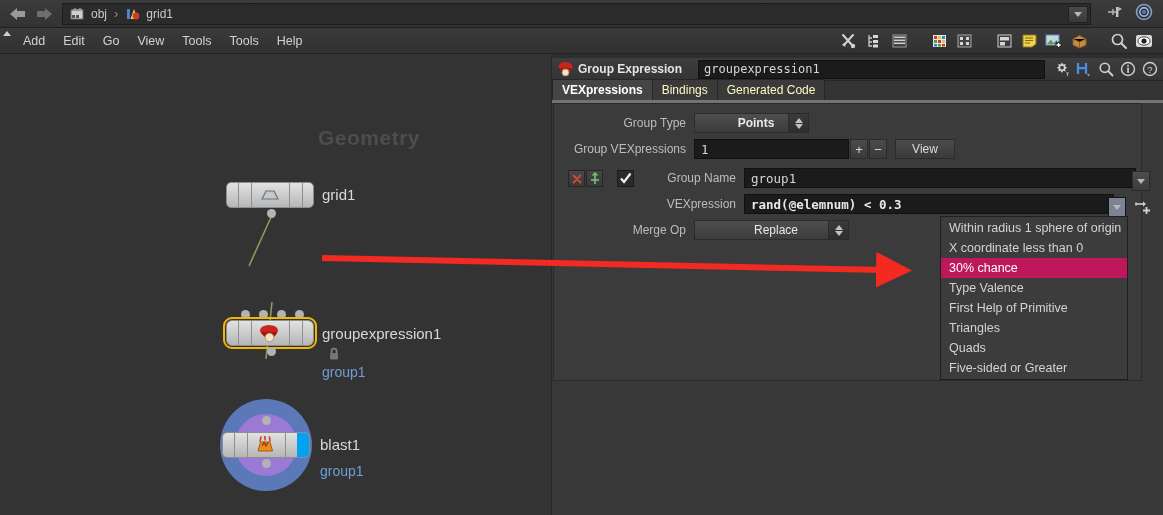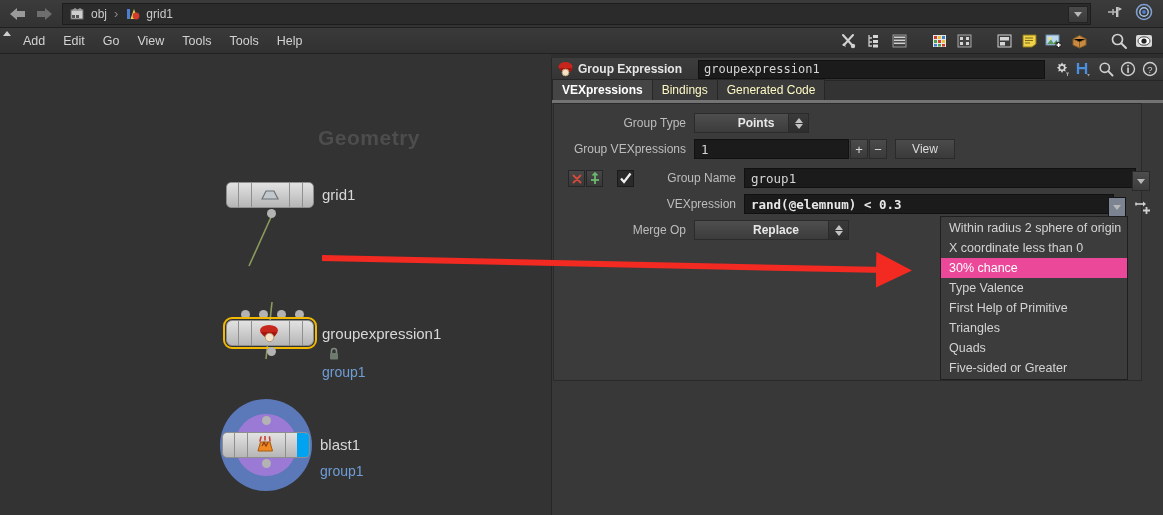--- a/index.html
+++ b/index.html
@@ -179,21 +179,21 @@
   
   .popup {
     position: absolute; left: 940px; top: 216px; width: 188px;
     background: #3c3c3c; border: 1px solid #1f1f1f;
     z-index: 50; padding: 1px 0;
   }
   .popup-item {
     height: 20px; display: flex; align-items: center; padding-left: 8px;
     color: #d3d3d3; font-size: 12.5px; white-space: nowrap;
   }
-  .popup-item.sel { background: #ec4899; color: #ffffff; }
+  .popup-item.sel { background: #be185d; color: #ffffff; }
 </style>
 </head>
 <body>
 
 <div id="app">
 
   <div class="topbar">
     <div class="navarrows">
       <span class="arrow-glyph">
         <svg width="20" height="16" viewBox="0 0 20 16">
@@ -552,21 +552,21 @@
         <div class="txt-input" style="width:392px; margin-left:8px;">group1</div>
       </div>
 
       <div class="parm-row" style="left:0; top:90px; width:100%;">
         <span class="parm-label" style="width:182px;">VEXpression</span>
         <div class="txt-input code" style="width:370px; margin-left:8px;">rand(@elemnum) &lt; 0.3</div>
       </div>
 
       <div class="parm-row" style="left:0; top:116px; width:100%;">
         <span class="parm-label" style="width:132px;">Merge Op</span>
-        <div class="menu-btn" style="width:155px; margin-left:8px; font-weight:bold;">
+        <div class="menu-btn" style="width:155px; margin-left:8px; font-weight:normal;">
           <span>Replace</span>
           <span class="spin">
             <span class="sp-up"></span>
             <span class="sp-dn"></span>
           </span>
         </div>
       </div>
 
     </div>
   </div>
@@ -582,21 +582,21 @@
   <div style="position:absolute; left:1133px; top:197px; z-index:40; width:20px; height:20px; display:flex; align-items:center; justify-content:center;">
     <svg width="18" height="18" viewBox="0 0 18 18">
       <path d="M2 6 L11 6" stroke="#cfcfcf" stroke-width="1.6"></path>
       <path d="M2 4.5 L2 7.5" stroke="#cfcfcf" stroke-width="1.6"></path>
       <path d="M9 3.5 L12 6 L9 8.5" fill="#cfcfcf"></path>
       <path d="M9 12.5 L16 12.5 M12.5 9 L12.5 16" stroke="#cfcfcf" stroke-width="1.8"></path>
     </svg>
   </div>
 
   <div class="popup">
-    <div class="popup-item">Within radius 2 sphere of origin</div>
+    <div class="popup-item">Within radius 1 sphere of origin</div>
     <div class="popup-item">X coordinate less than 0</div>
     <div class="popup-item sel">30% chance</div>
     <div class="popup-item">Type Valence</div>
     <div class="popup-item">First Help of Primitive</div>
     <div class="popup-item">Triangles</div>
     <div class="popup-item">Quads</div>
     <div class="popup-item">Five-sided or Greater</div>
   </div>
 
 </div>

